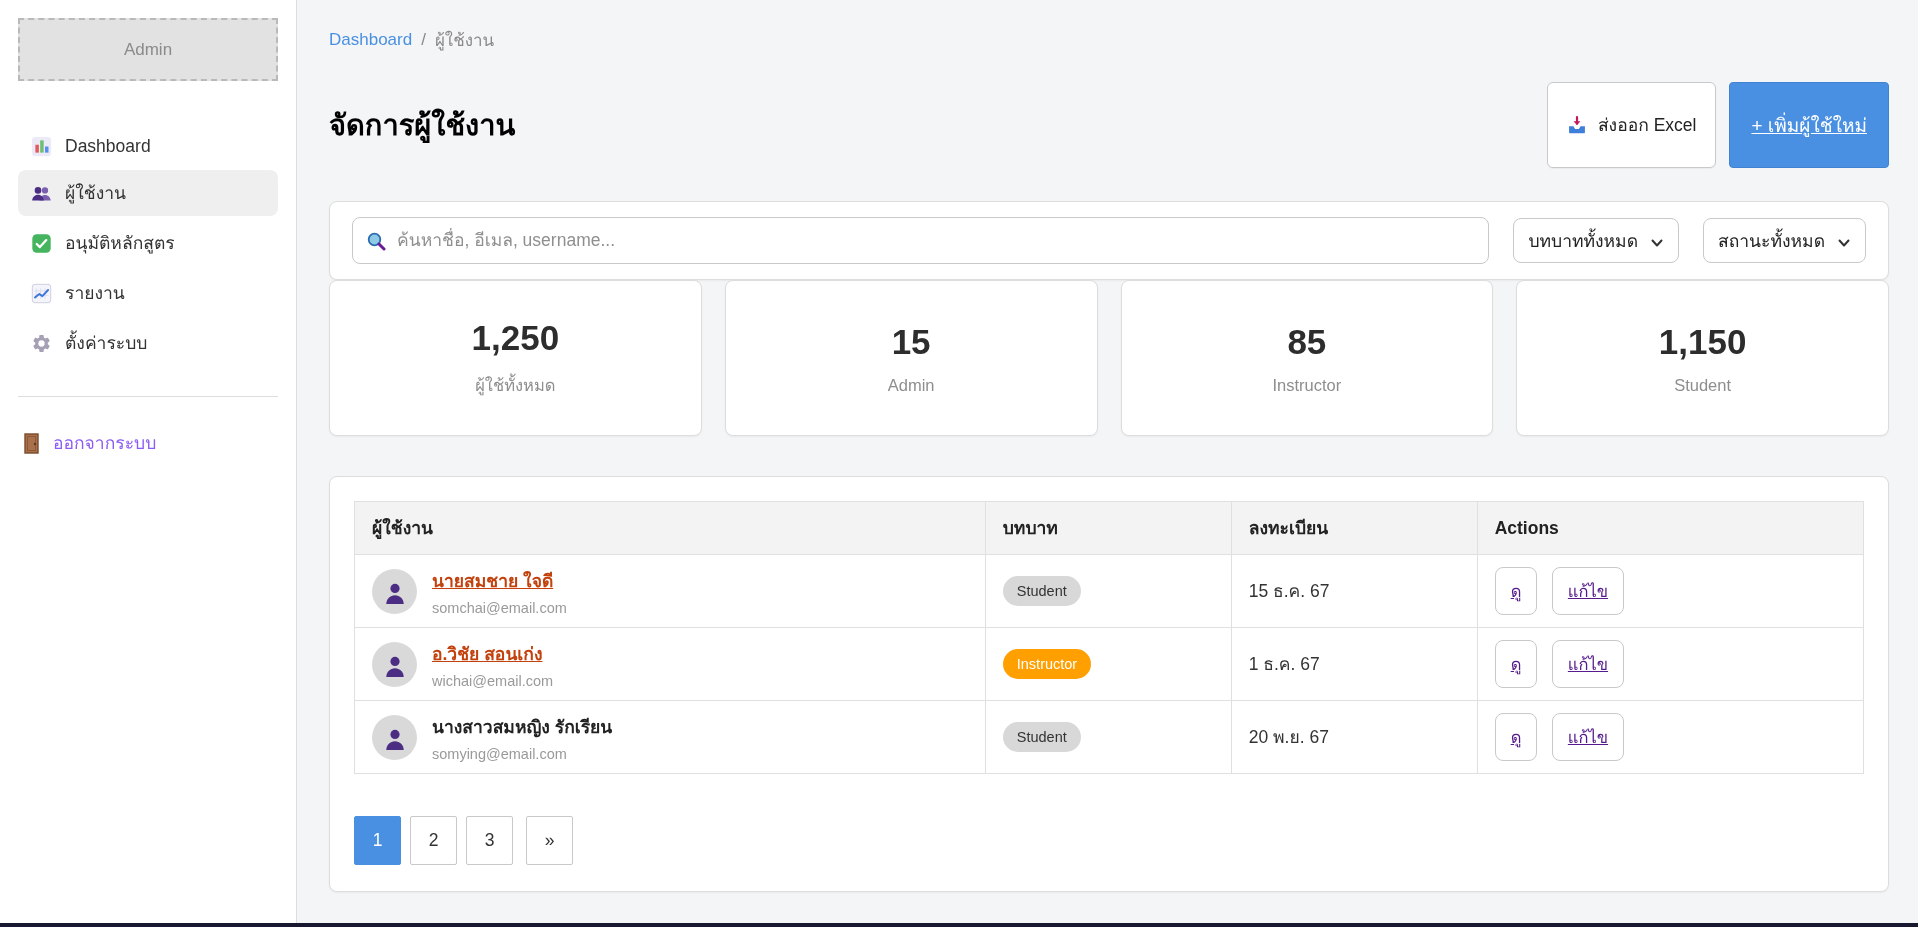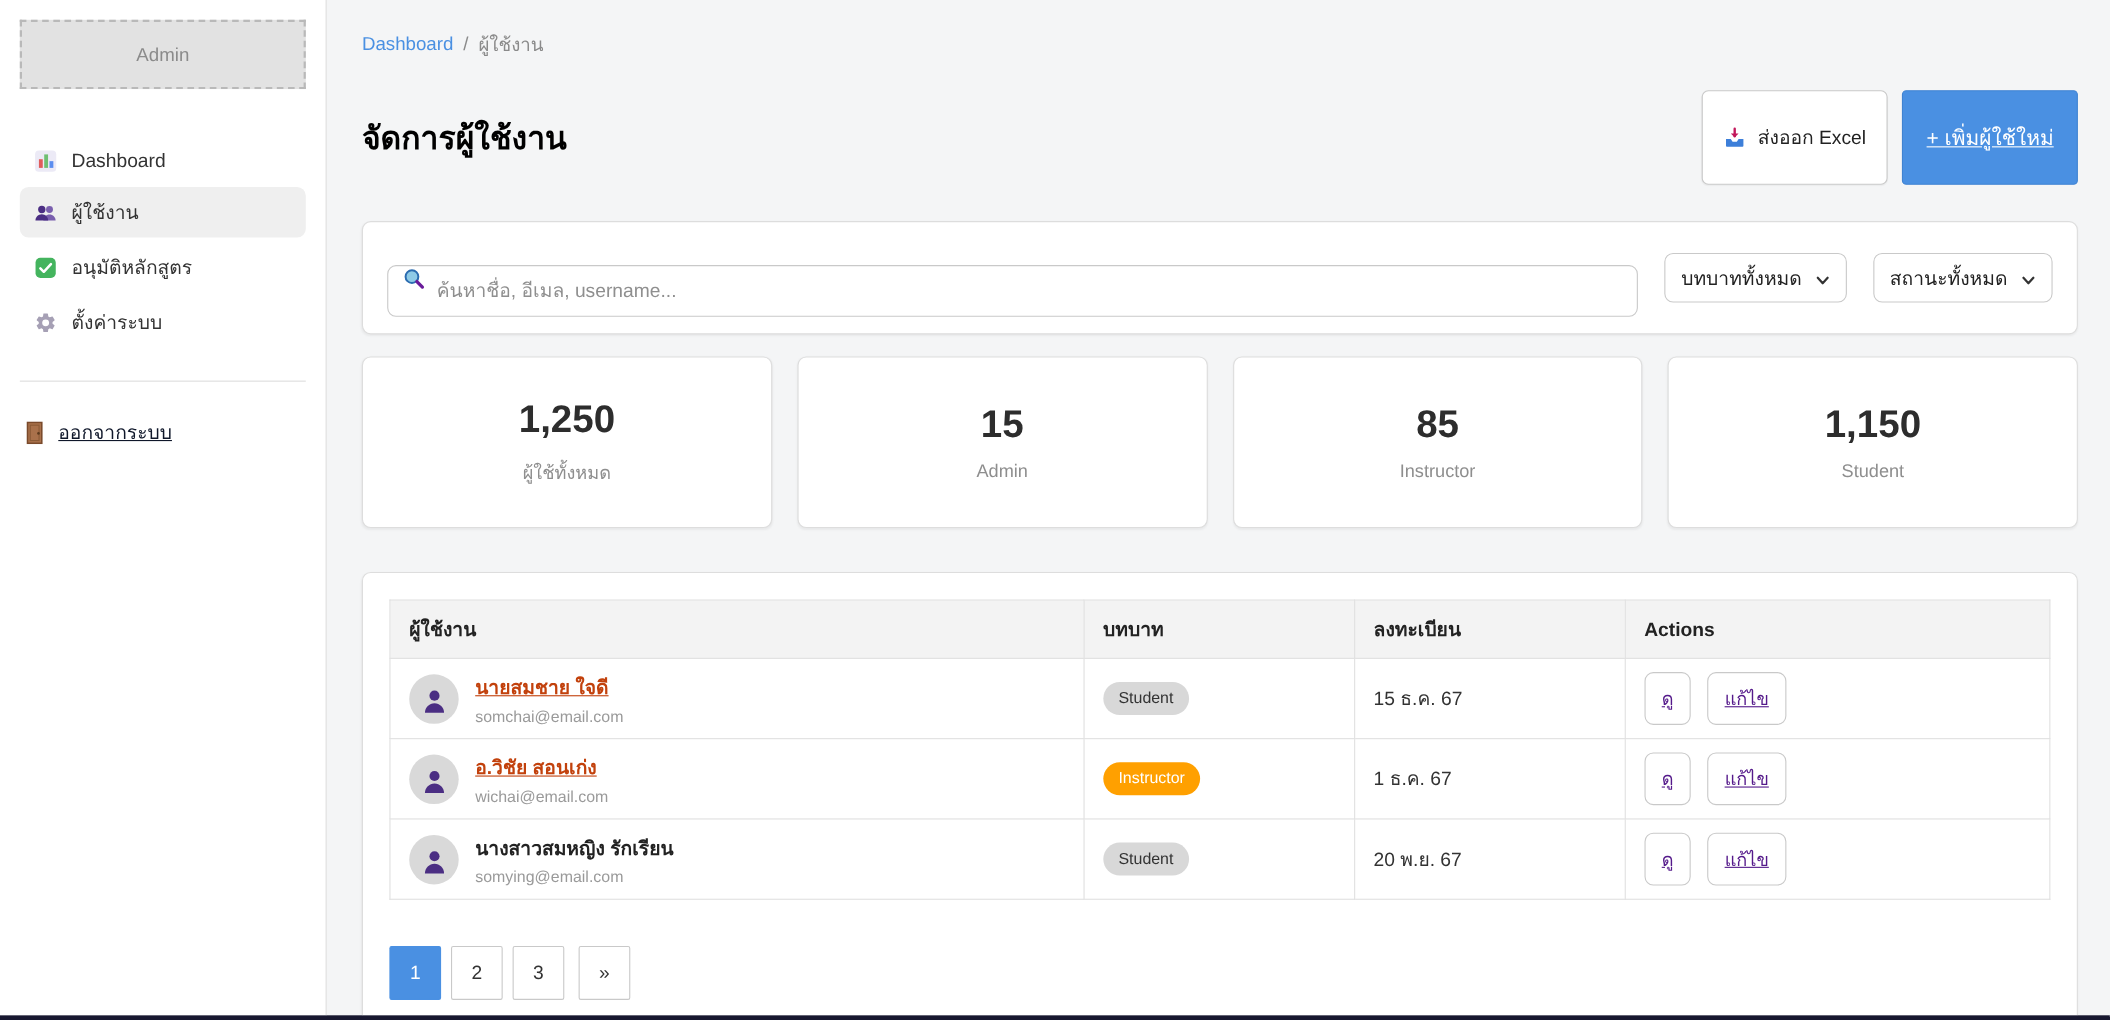--- a/index.html
+++ b/index.html
@@ -25,21 +25,21 @@
   .nav-item {
     display:flex; align-items:center; gap:13px;
     padding:9px 13px; border-radius:8px; font-size:17.5px; color:#333;
     cursor:pointer;
   }
   .nav-item.active { background:#efefef; }
   .nav-item .icn { width:21px; height:21px; flex:0 0 21px; }
   .side-divider { border:none; border-top:1px solid #ddd; margin:30px 0 0 0; }
   .logout-link {
     margin-top:32px; margin-left:4px; display:inline-flex; align-items:center; gap:12px;
-    color:#0f172a; font-size:17.5px; text-decoration:underline; cursor:pointer;justify-content:center;
+    color:#8b5cf6; font-size:17.5px; cursor:pointer;justify-content:center;
   }
   .logout-link .icn { width:19px; height:21px; }
 
   
   .main { flex:1; padding:26px 29px 0 32px; overflow:hidden; }
 
   .breadcrumb { font-size:17px; color:#8a8a8a; display:flex; gap:9px; align-items:center; }
   .breadcrumb .crumb-link { color:#4a90e2; cursor:pointer; }
 
   .header-row { margin-top:29px; display:flex; align-items:center; justify-content:space-between; }
@@ -67,32 +67,32 @@
   
   .filter-card { margin-top:33px; padding:15px 22px; display:flex; align-items:center; gap:24px; }
   .search-wrap { position:relative; flex:1; }
   .search-wrap .icn {
     position:absolute; left:14px; top:50%; transform:translateY(-50%);
     width:20px; height:20px;
   }
   .search-input {
     width:100%; height:47px; border:1px solid #c9c9c9; border-radius:8px;
     padding:0 14px 0 44px; font-size:17.5px; color:#333; outline:none;
-    font-family:inherit; background:#fff;margin-top:24px;
+    font-family:inherit; background:#fff;
   }
   .search-input::placeholder { color:#8f8f8f; }
   .select {
     height:45px; min-width:149px; border:1px solid #c9c9c9; border-radius:8px;
     background:#fff; display:inline-flex; align-items:center; justify-content:space-between;
     gap:12px; padding:0 14px; font-size:17.5px; color:#222; cursor:pointer; white-space:nowrap;
   }
   .select .icn { width:14px; height:14px; }
 
   
-  .stats-row { margin-top:20px; display:flex; gap:23px; }
+  .stats-row { display:flex; gap:23px; }
   .stat-card {
     flex:1; height:156px; display:flex; flex-direction:column;
     align-items:center; justify-content:center;
   }
   .stat-value { font-size:35px; font-weight:bold; color:#2d2d2d; }
   .stat-label { margin-top:14px; font-size:16.5px; color:#8e8e8e; }
 
   
   .table-card { margin-top:40px; padding:24px 24px 26px 24px; }
   table.users { width:100%; border-collapse:collapse; }
@@ -169,20 +169,30 @@
       <span>ผู้ใช้งาน</span>
     </div>
     <div class="nav-item">
       <span class="icn">
         <svg viewBox="0 0 24 24" width="21" height="21">
             <rect x="1.5" y="1.5" width="21" height="21" rx="5" fill="#44b45e"></rect>
             <path d="M6.5 12.5l3.6 3.6 7.4-8" fill="none" stroke="#fff" stroke-width="2.6" stroke-linecap="round" stroke-linejoin="round"></path>
           </svg>
       </span>
       <span>อนุมัติหลักสูตร</span>
+    </div>
+    <div class="nav-item">
+      <span class="icn">
+        <svg viewBox="0 0 24 24" width="21" height="21">
+            <rect x="1.5" y="1.5" width="21" height="21" rx="3" fill="#f4f4fb" stroke="#c9c9dd"></rect>
+            <path d="M6 6v12M11 6v12M16 6v12M4 9h16M4 14h16" stroke="#dddaf0" stroke-width="1"></path>
+            <path d="M4.5 16.5l5-4 3.5 2.5 6.5-7" fill="none" stroke="#3b78d8" stroke-width="2.2" stroke-linecap="round" stroke-linejoin="round"></path>
+          </svg>
+      </span>
+      <span>รายงาน</span>
     </div>
     <div class="nav-item">
       <span class="icn">
         <svg viewBox="0 0 24 24" width="21" height="21" fill="#a6a0b5">
             <path d="M19.14 12.94c.04-.3.06-.61.06-.94s-.02-.64-.07-.94l2.03-1.58a.49.49 0 0 0 .12-.61l-1.92-3.32a.49.49 0 0 0-.59-.22l-2.39.96c-.5-.38-1.03-.7-1.62-.94l-.36-2.54a.48.48 0 0 0-.48-.41h-3.84c-.24 0-.43.17-.47.41l-.36 2.54c-.59.24-1.13.57-1.62.94l-2.39-.96a.49.49 0 0 0-.59.22L2.74 8.87c-.12.21-.08.47.12.61l2.03 1.58c-.05.3-.09.63-.09.94s.02.64.07.94l-2.03 1.58a.49.49 0 0 0-.12.61l1.92 3.32c.12.22.37.29.59.22l2.39-.96c.5.38 1.03.7 1.62.94l.36 2.54c.05.24.24.41.48.41h3.84c.24 0 .44-.17.47-.41l.36-2.54c.59-.24 1.13-.56 1.62-.94l2.39.96c.22.08.47 0 .59-.22l1.92-3.32a.49.49 0 0 0-.12-.61l-2.01-1.58zM12 15.6A3.6 3.6 0 1 1 12 8.4a3.6 3.6 0 0 1 0 7.2z"></path>
           </svg>
       </span>
       <span>ตั้งค่าระบบ</span>
     </div>
   </nav>

